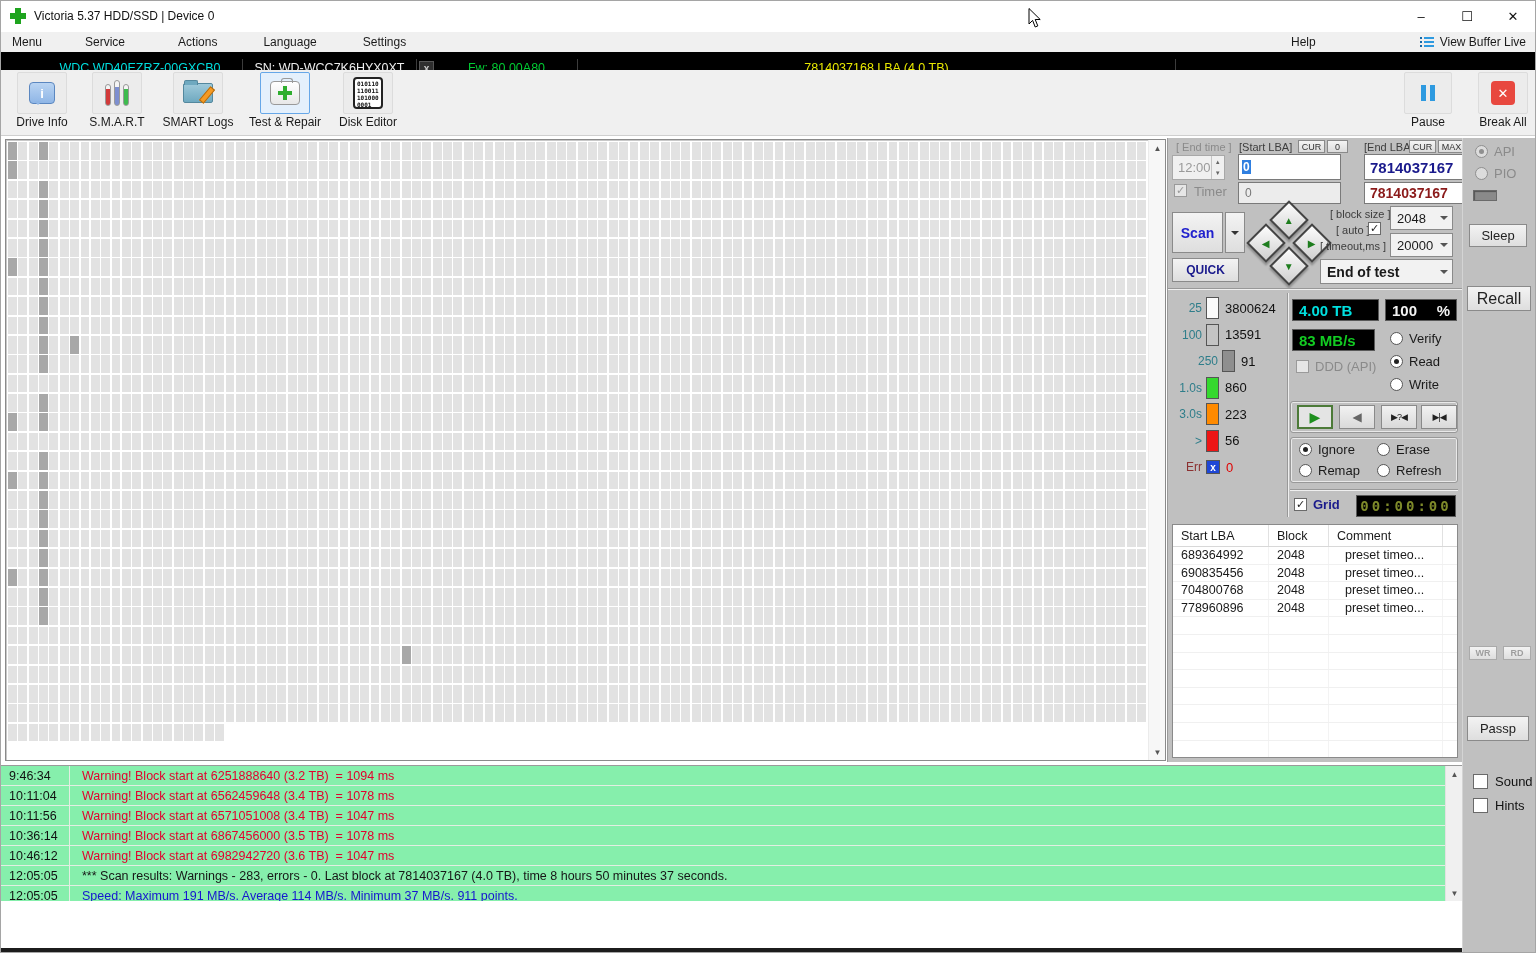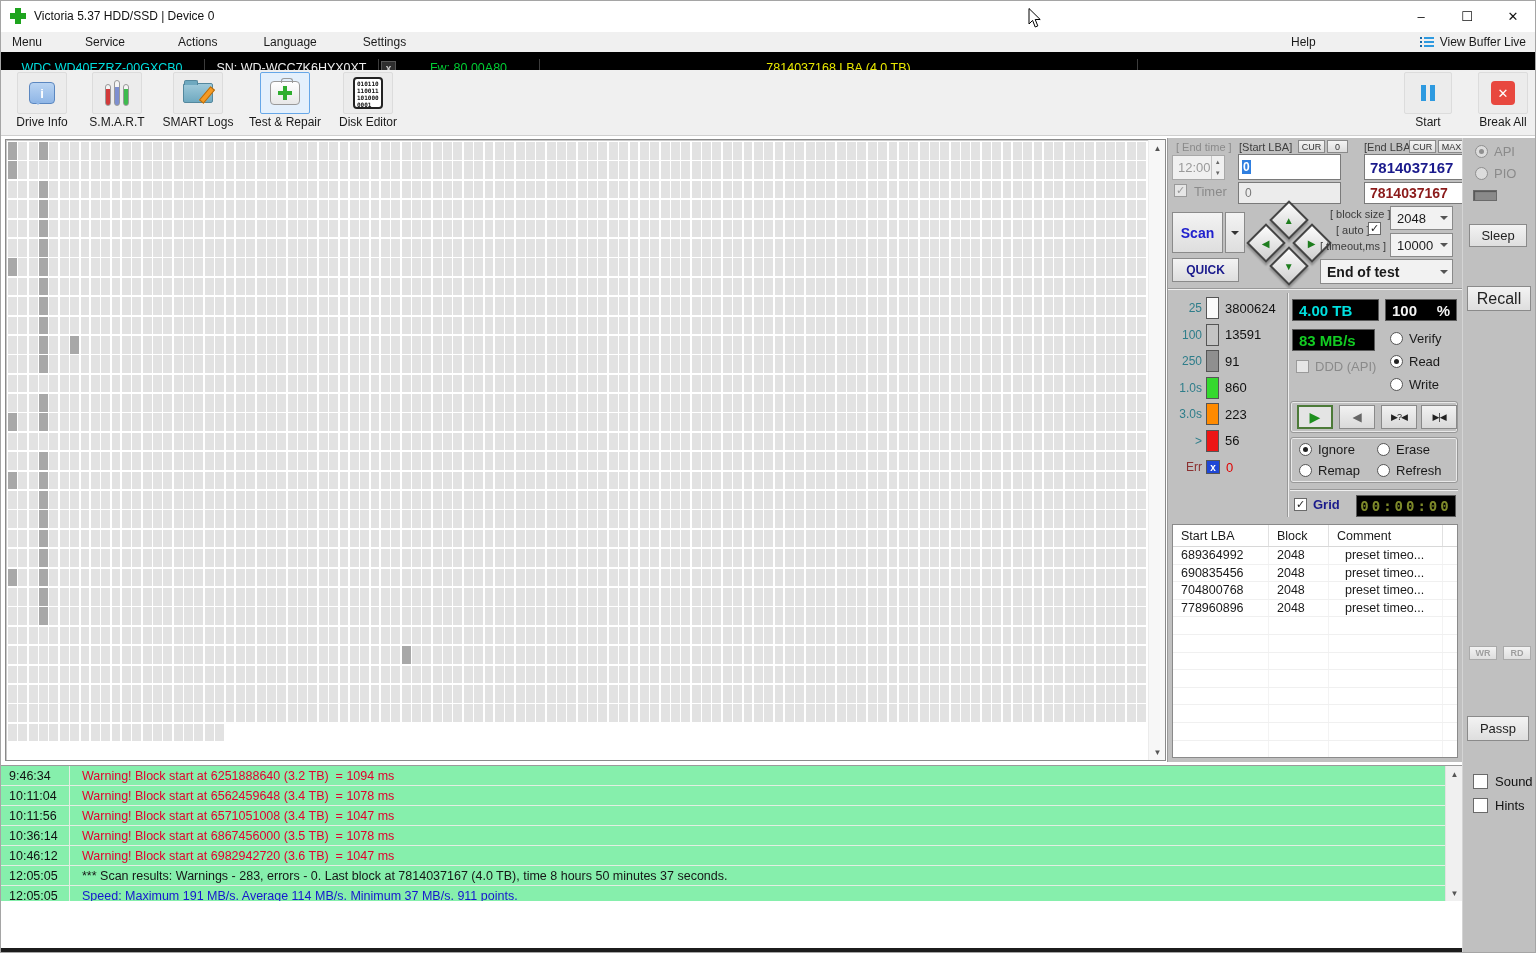--- a/index.html
+++ b/index.html
@@ -24,21 +24,21 @@
   .menu-item { padding:0 4px; }
   .menubar-right { margin-left:auto; display:flex; align-items:center; }
   .help-item { margin-right:100px; }
   .vbl-icon { width:14px; height:12px; margin-right:6px; position:relative; }
   .vbl-icon i { position:absolute; left:4px; width:10px; height:2px; background:#2e9ae0; }
   .vbl-icon i::before { content:""; position:absolute; left:-4px; top:0; width:2px; height:2px; background:#1668a8; }
   .vbl-icon i:nth-child(1){top:1px} .vbl-icon i:nth-child(2){top:5px} .vbl-icon i:nth-child(3){top:9px}
   .vbl-text { margin-right:10px; }
 
   
-  .devicebar { left:0; top:52px; width:1536px; height:32px; background:#000; display:flex; align-items:center; font-size:12.5px; }
+  .devicebar { left:0; top:52px; width:1536px; height:32px; background:#000; display:flex; align-items:center; font-size:12.5px;padding-left:38px; }
   .dseg { height:18px; display:flex; align-items:center; justify-content:center; border-right:1px solid #3c3c3c; }
   .dseg.model { width:205px; color:#00dede; }
   .dseg.serial { width:174px; color:#ededed; }
   .dev-x { width:15px; height:15px; margin:0 2px; background:#2e2e2e; border:1px solid #555; color:#c8c8c8; font-size:10px; font-weight:bold; display:flex; align-items:center; justify-content:center; }
   .dseg.fw { width:142px; color:#00cc33; }
   .dseg.cap { width:598px; color:#e8e800; }
   .dseg.rest { flex:1; border-right:none; }
 
   
   .toolbar { left:0; top:70px; width:1536px; height:66px; background:#f0f0f0; border-bottom:1px solid #cfcfcf; }
@@ -241,21 +241,21 @@
       </div>
     <div class="tlabel">Disk Editor</div>
   </div>
   <div class="tool" style="left:1386px">
     <div class="ibox" style="width:48px">
         <span class="ic-pause">
           <i></i>
           <i></i>
         </span>
       </div>
-    <div class="tlabel">Start</div>
+    <div class="tlabel">Pause</div>
   </div>
   <div class="tool" style="left:1461px">
     <div class="ibox" style="width:50px">
         <span class="ic-break">✕</span>
       </div>
     <div class="tlabel">Break All</div>
   </div>
 </div>
 
 <div class="abs map">
@@ -3636,21 +3636,21 @@
 
   <span class="plabel" style="left:162px;top:70px">[ block size ]</span>
   <span class="plabel" style="left:168px;top:86px">[ auto ]</span>
   <span class="checkbox" style="position:absolute;left:200px;top:84px">✓</span>
   <div class="combo" style="left:222px;top:68px;width:63px;height:24px">
     <span>2048</span>
       <span class="chev"></span>
   </div>
   <span class="plabel" style="left:152px;top:102px">[ timeout,ms ]</span>
   <div class="combo" style="left:222px;top:95px;width:63px;height:24px">
-    <span>10000</span>
+    <span>20000</span>
       <span class="chev"></span>
   </div>
 
   <div class="btn" style="left:4px;top:120px;width:67px;height:24px;color:#1a1a8c;font-weight:bold">QUICK</div>
   <div class="combo" style="left:152px;top:121px;width:133px;height:25px;font-weight:bold;font-size:14px">
     <span>End of test</span>
       <span class="chev"></span>
   </div>
 
   <div class="groove" style="left:0;top:150px;width:295px"></div>
@@ -3660,21 +3660,21 @@
         <div class="lrow" style="top: 0px;">
           <span class="ll">25</span>
           <span class="sw" style="background: rgb(250, 250, 250);"></span>
           <span class="cnt">3800624</span>
         </div>
         <div class="lrow" style="top: 26.5px;">
           <span class="ll">100</span>
           <span class="sw" style="background: rgb(196, 196, 196);"></span>
           <span class="cnt">13591</span>
         </div>
-        <div class="lrow" style="top: 53px;">
+        <div class="lrow" style="top: 53px; padding-left: 16px;">
           <span class="ll">250</span>
           <span class="sw" style="background: rgb(143, 143, 143);"></span>
           <span class="cnt">91</span>
         </div>
         <div class="lrow" style="top: 79.5px;">
           <span class="ll">1.0s</span>
           <span class="sw" style="background: rgb(53, 217, 47);"></span>
           <span class="cnt">860</span>
         </div>
         <div class="lrow" style="top: 106px;">

